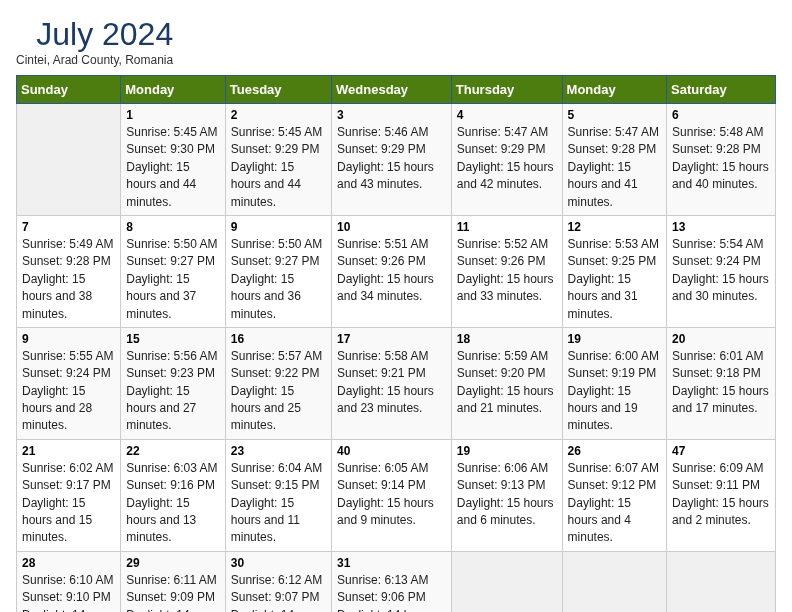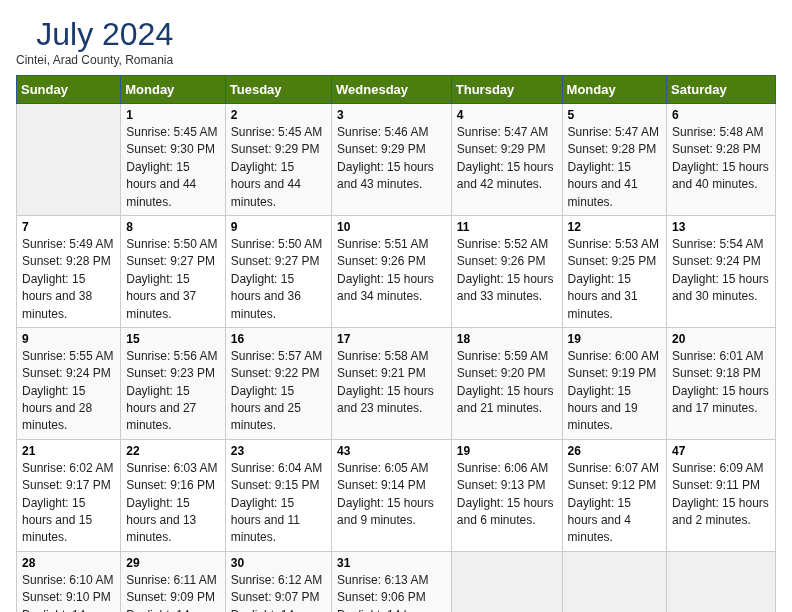--- a/index.html
+++ b/index.html
@@ -196,21 +196,21 @@
         </td>
         <td>
           <span class="day-number">22</span>
           <div class="day-info">Sunrise: 6:03 AM<br>Sunset: 9:16 PM<br>Daylight: 15 hours and 13 minutes.</div>
         </td>
         <td>
           <span class="day-number">23</span>
           <div class="day-info">Sunrise: 6:04 AM<br>Sunset: 9:15 PM<br>Daylight: 15 hours and 11 minutes.</div>
         </td>
         <td>
-          <span class="day-number">43</span>
+          <span class="day-number">40</span>
           <div class="day-info">Sunrise: 6:05 AM<br>Sunset: 9:14 PM<br>Daylight: 15 hours and 9 minutes.</div>
         </td>
         <td>
           <span class="day-number">19</span>
           <div class="day-info">Sunrise: 6:06 AM<br>Sunset: 9:13 PM<br>Daylight: 15 hours and 6 minutes.</div>
         </td>
         <td>
           <span class="day-number">26</span>
           <div class="day-info">Sunrise: 6:07 AM<br>Sunset: 9:12 PM<br>Daylight: 15 hours and 4 minutes.</div>
         </td>

